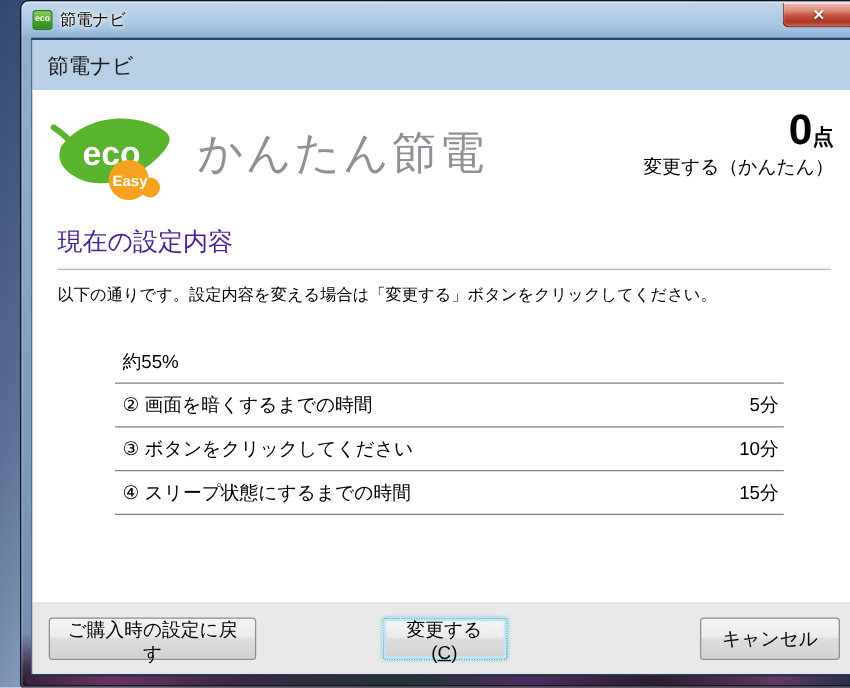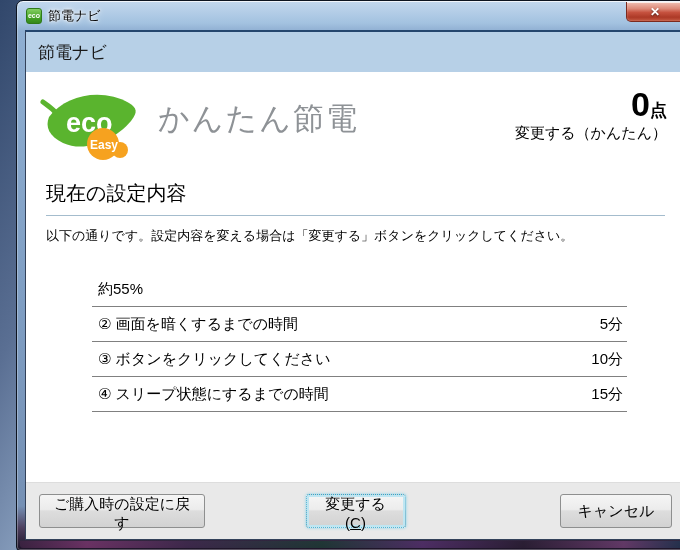--- a/index.html
+++ b/index.html
@@ -45,29 +45,29 @@
   }
   .app-header{
     height:40px;flex:0 0 40px;background:#b7d0e7;
     display:flex;align-items:center;padding:0 12px;
     font-size:17px;color:#1a1a1a;
   }
   .content{flex:1;background:#fff;padding:10px 14px 0;box-sizing:border-box;}
   
   .brand-row{display:flex;align-items:flex-start;}
   .logo{position:relative;width:102px;height:82px;flex:0 0 102px;}
-  .app-name{font-size:31px;color:#8e9296;margin:16px 0 0 16px;letter-spacing:2px;white-space:nowrap;}
+  .app-name{font-size:36px;color:#8e9296;margin:16px 0 0 16px;letter-spacing:2px;white-space:nowrap;}
   .score{margin-left:auto;text-align:right;margin-right:4px;margin-top:4px;}
   .score-main{color:#000;line-height:1.1;}
   .score-value{font-size:34px;font-weight:bold;}
   .score-unit{font-size:17px;font-weight:bold;}
   .score-caption{font-size:15px;color:#000;margin-top:1px;white-space:nowrap;}
   
   .section-heading{
-    margin:16px 6px 0 6px;font-size:20px;color:#000000;
+    margin:16px 6px 0 6px;font-size:20px;color:#4c1d95;
     padding-bottom:8px;border-bottom:1px solid #a4bccd;
   }
   .section-desc{margin:11px 6px 0 6px;font-size:13px;color:#000000;}
   
   .settings{margin:27px 0 0 52px;width:535px;}
   .srow{
     display:flex;justify-content:space-between;align-items:baseline;
     padding:8px 4px 7px 6px;border-bottom:1px solid #808080;
     font-size:15px;color:#000;
   }

